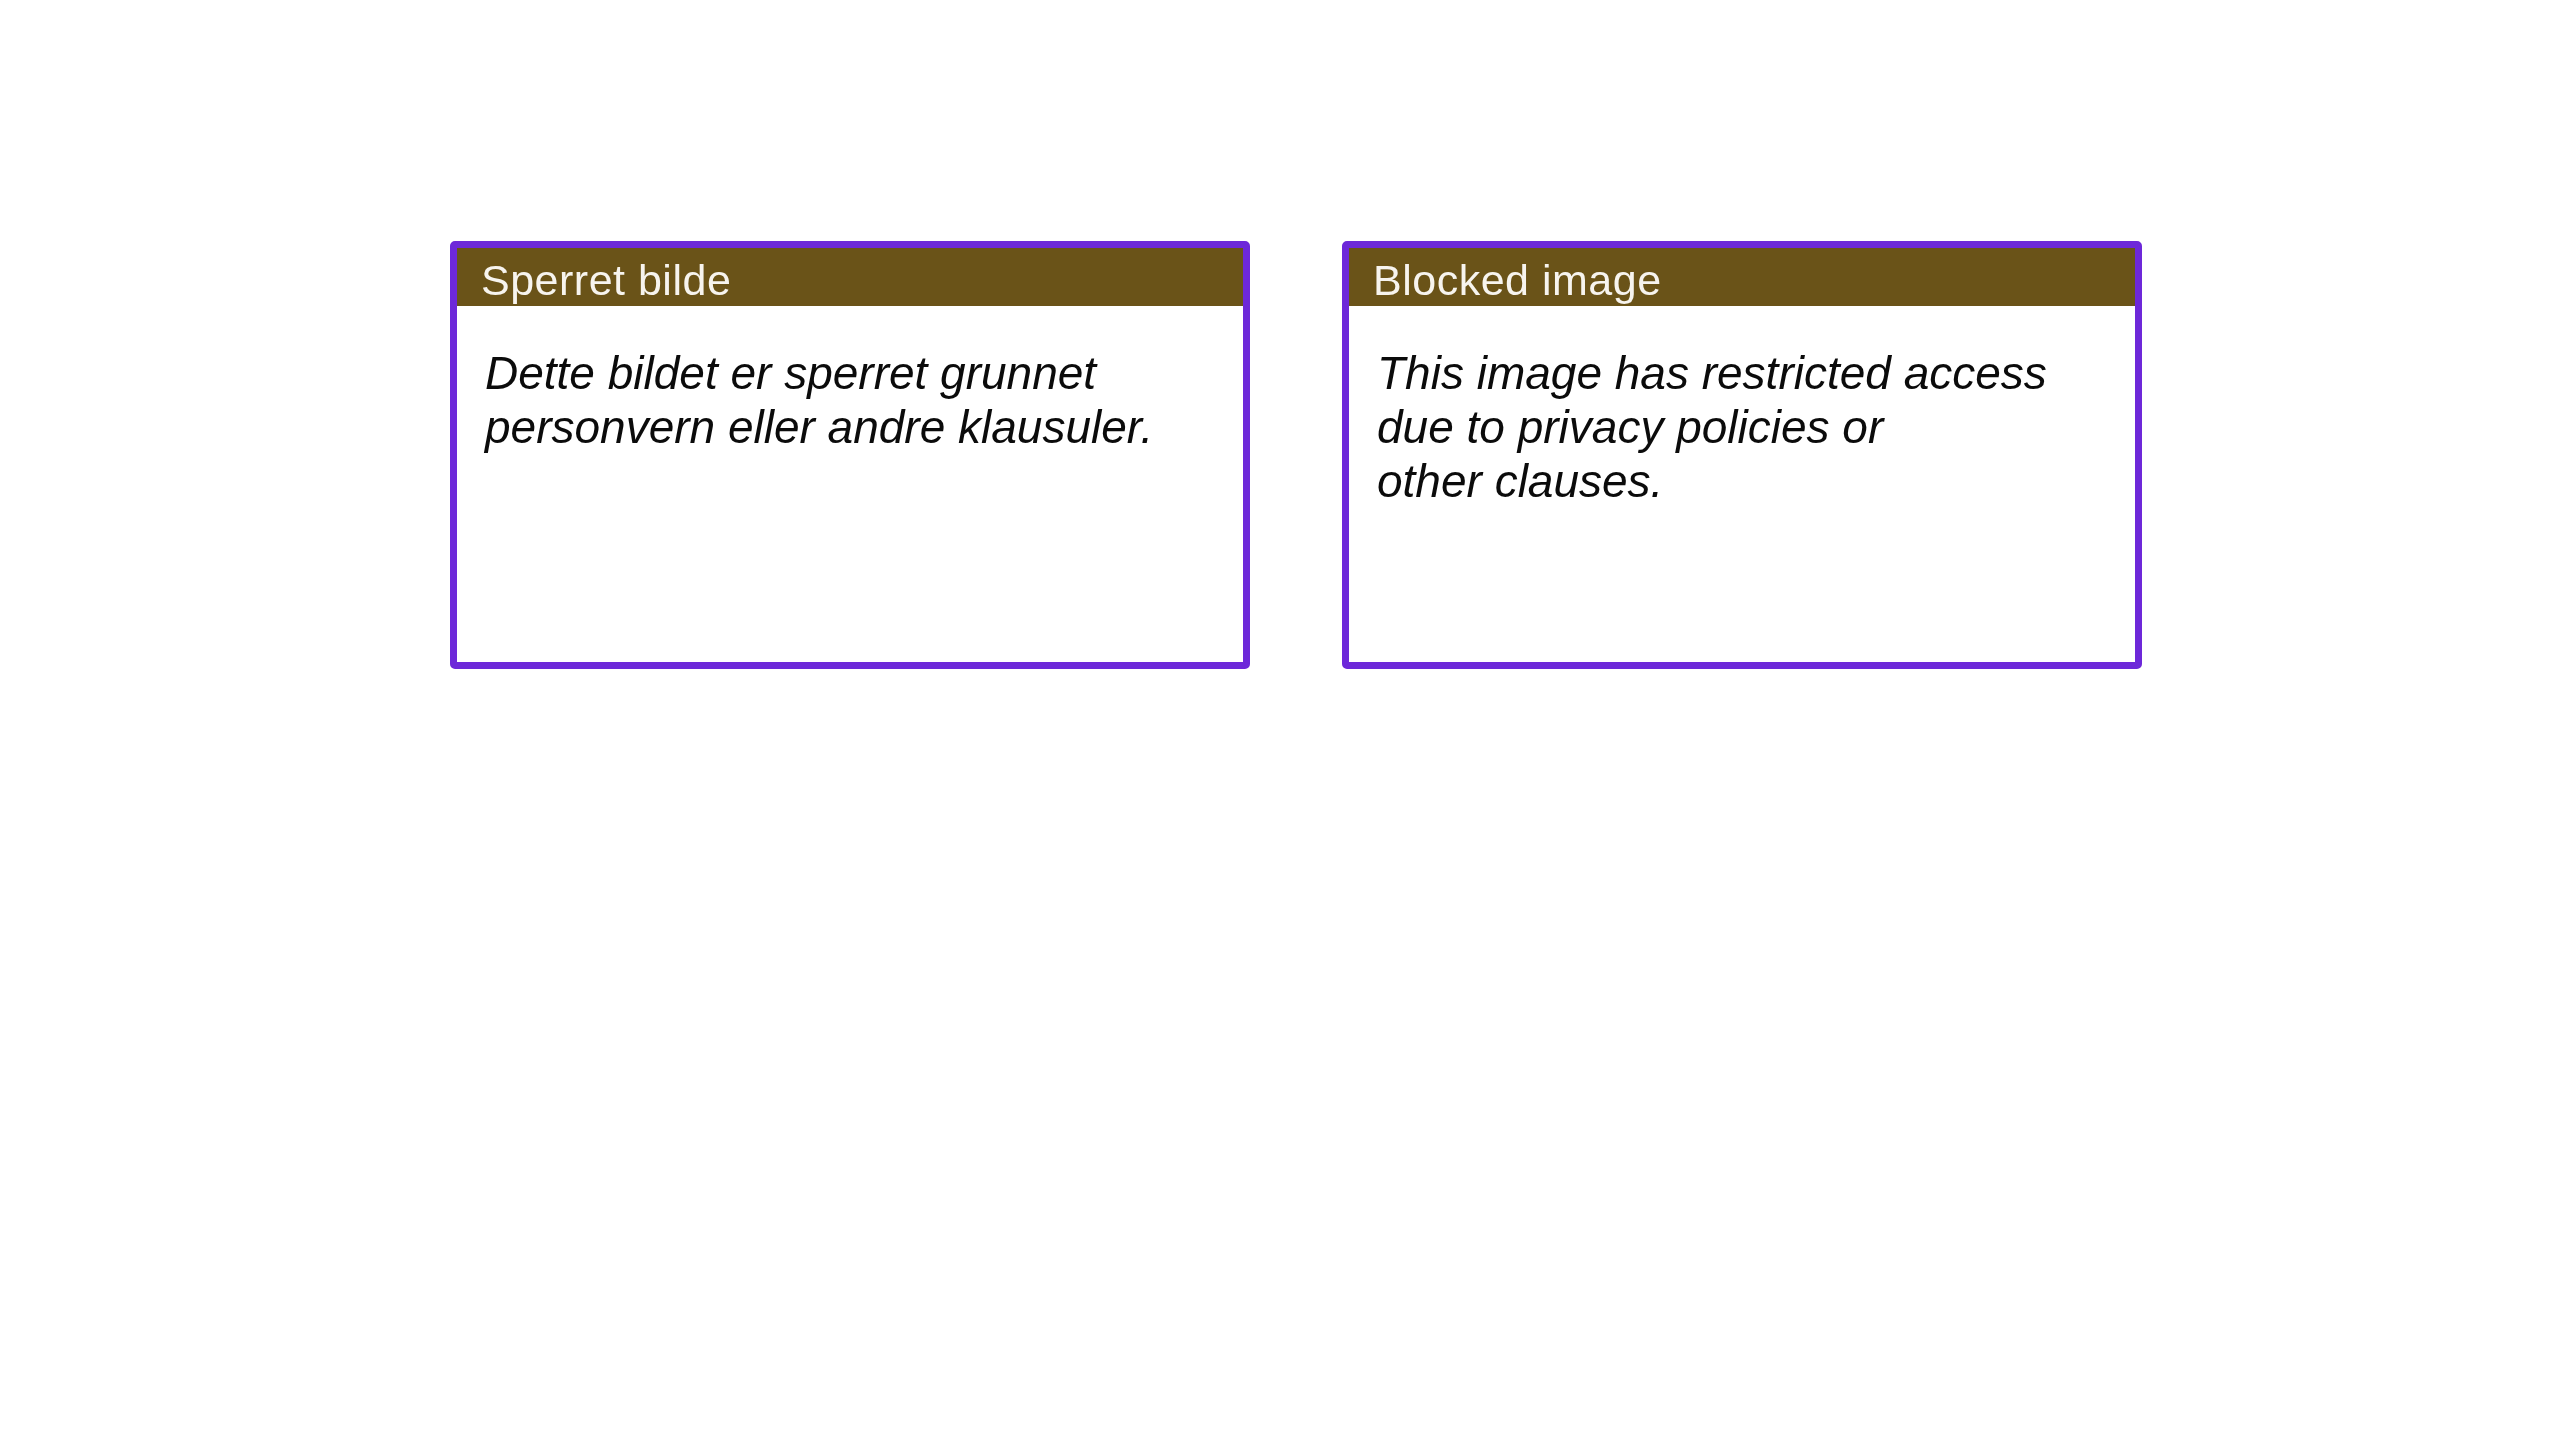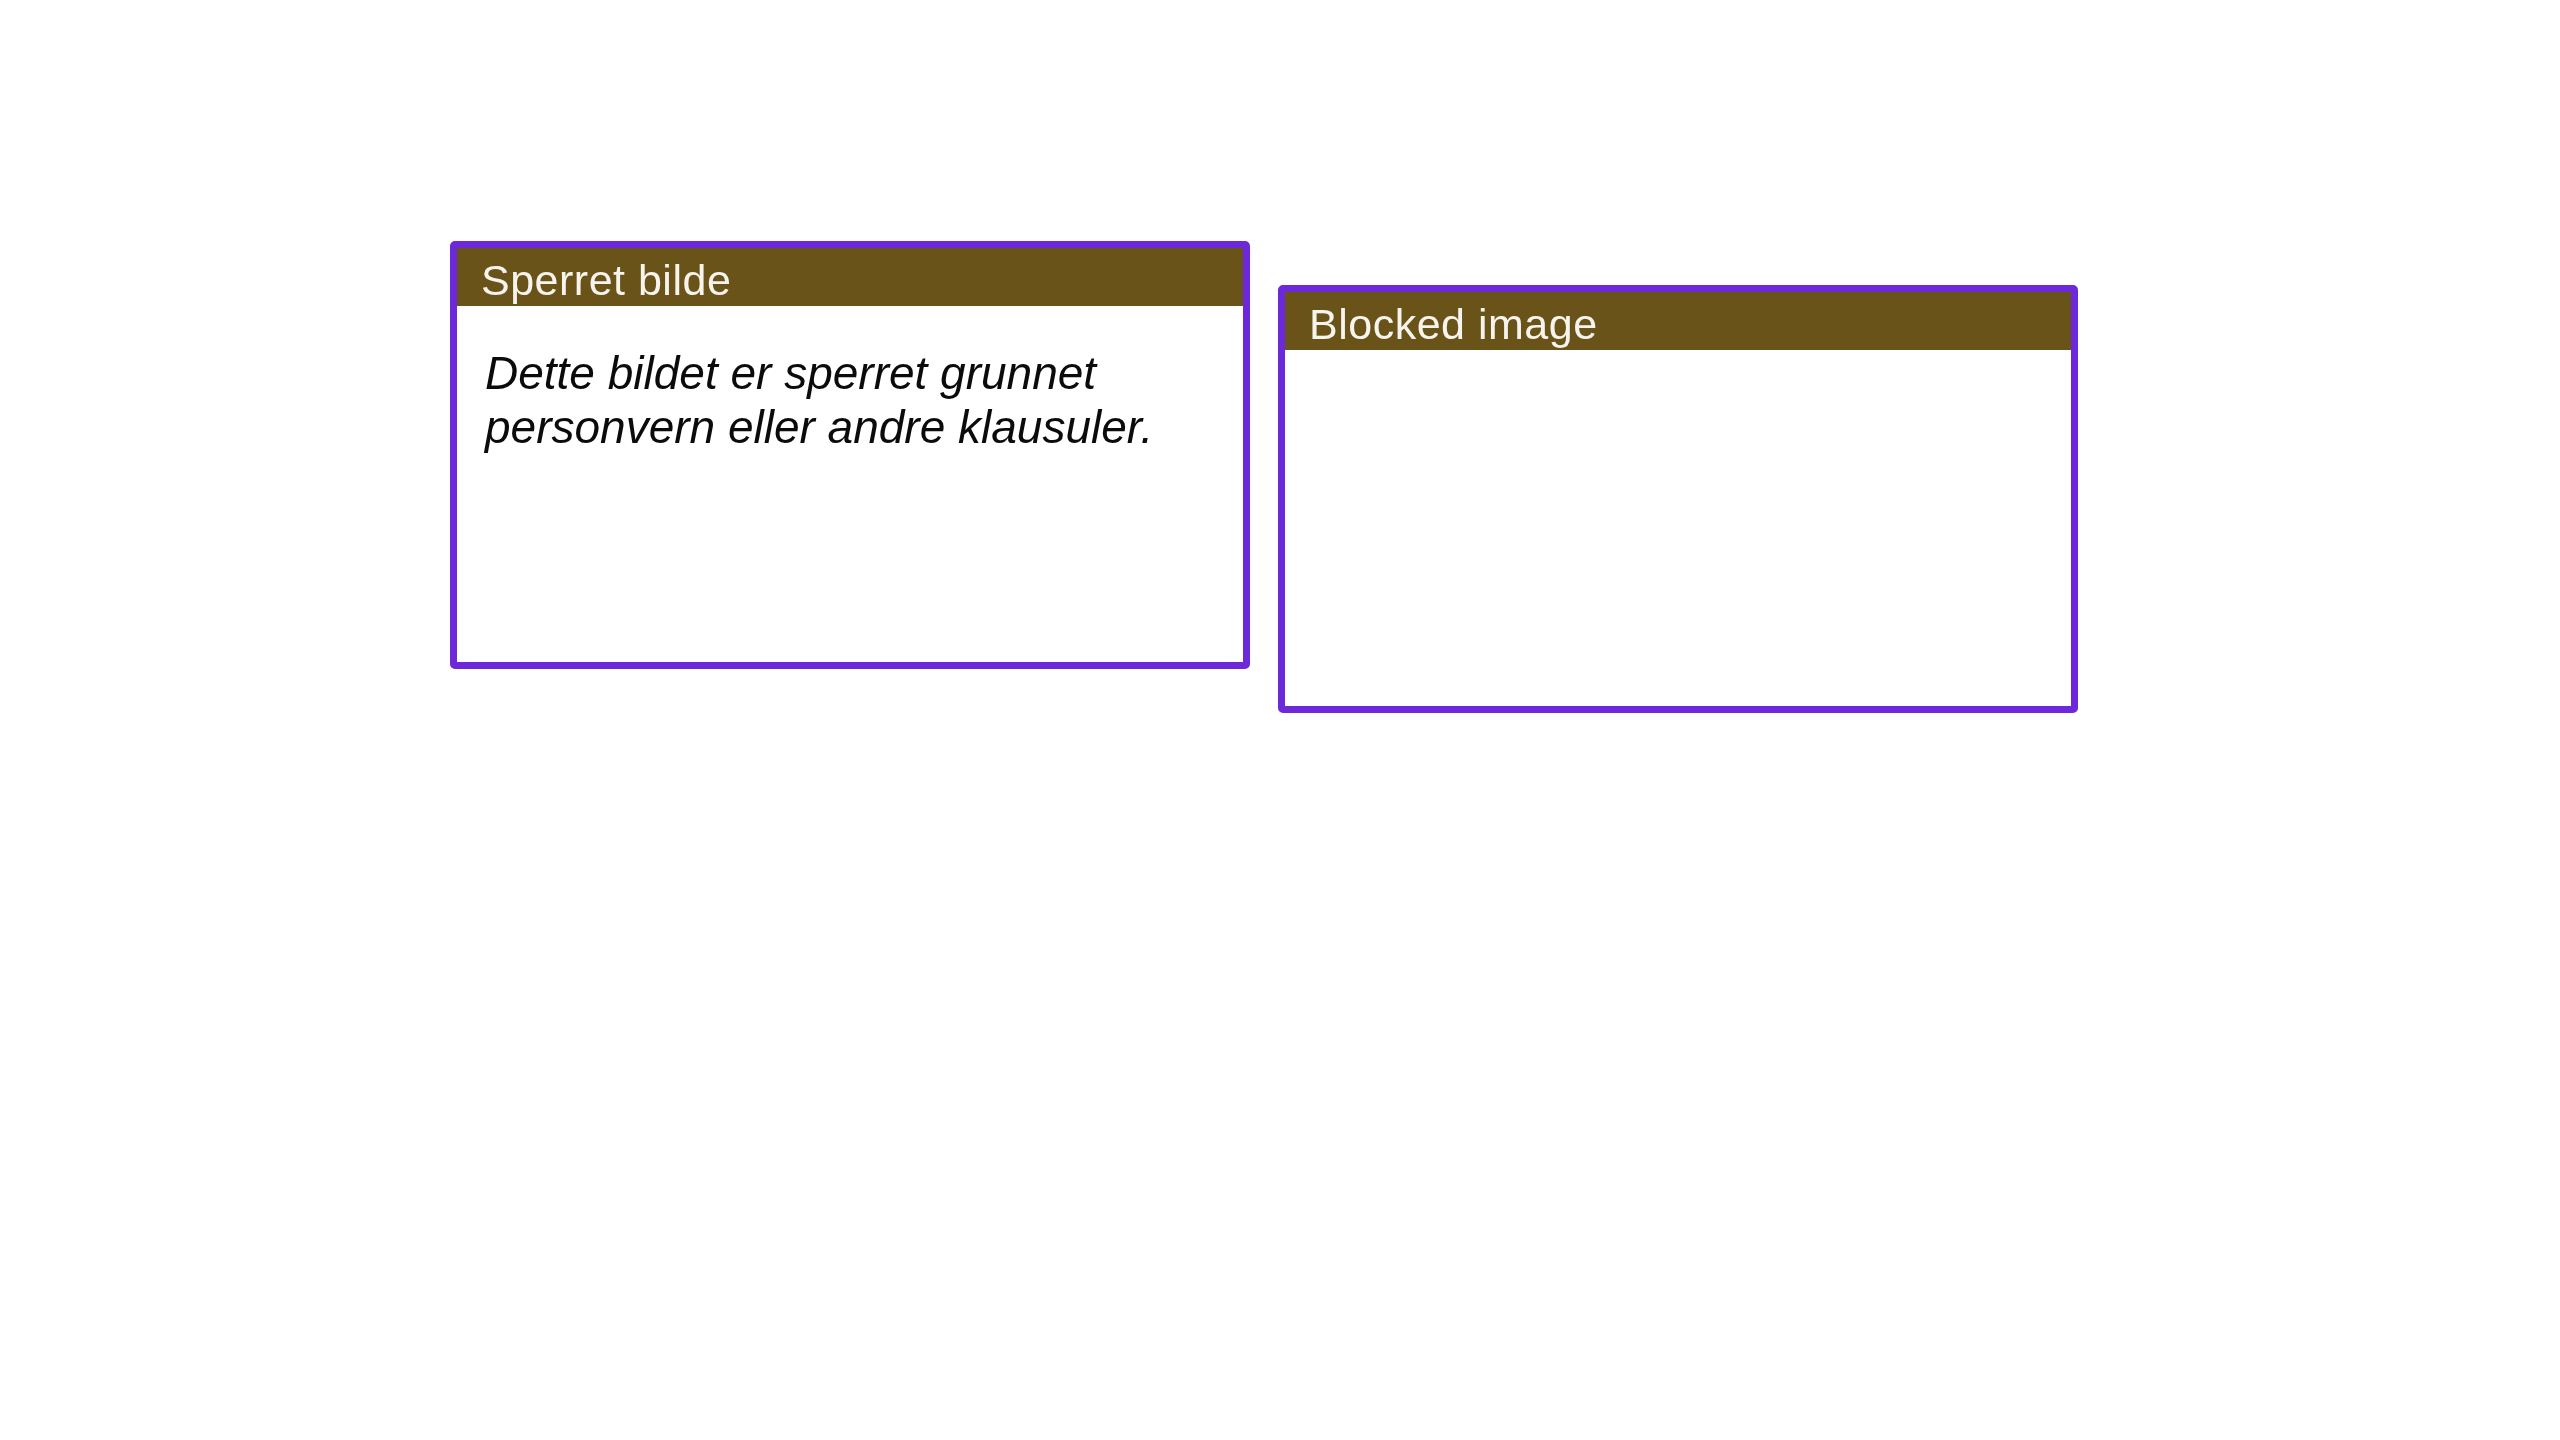--- a/index.html
+++ b/index.html
@@ -20,21 +20,21 @@
     top: 241px;
     width: 800px;
     height: 428px;
     box-sizing: border-box;
     background: #ffffff;
     border: 7px solid #6d28d9;
     border-radius: 5px;
     overflow: hidden;
   }
   .card--left  { left: 450px; }
-  .card--right { left: 1278px; margin-top: 44px; }
+  .card--right { left: 1342px; }
   .card__header {
     height: 58px; 
     background: #6a5318;
     display: flex;
     align-items: center;
     box-sizing: border-box;
     padding: 6px 20px 0 24px;
   }
   .card__title {
     color: #f7f4ee;
@@ -70,15 +70,20 @@
     <div class="card__body">
       <p class="card__text">Dette bildet er sperret grunnet
 personvern eller andre klausuler.</p>
     </div>
   </section>
 
   <section class="card card--right">
     <header class="card__header">
       <span class="card__title">Blocked image</span>
     </header>
+    <div class="card__body">
+      <p class="card__text">This image has restricted access
+due to privacy policies or
+other clauses.</p>
+    </div>
   </section>
 
 </div>
 
 </body></html>

